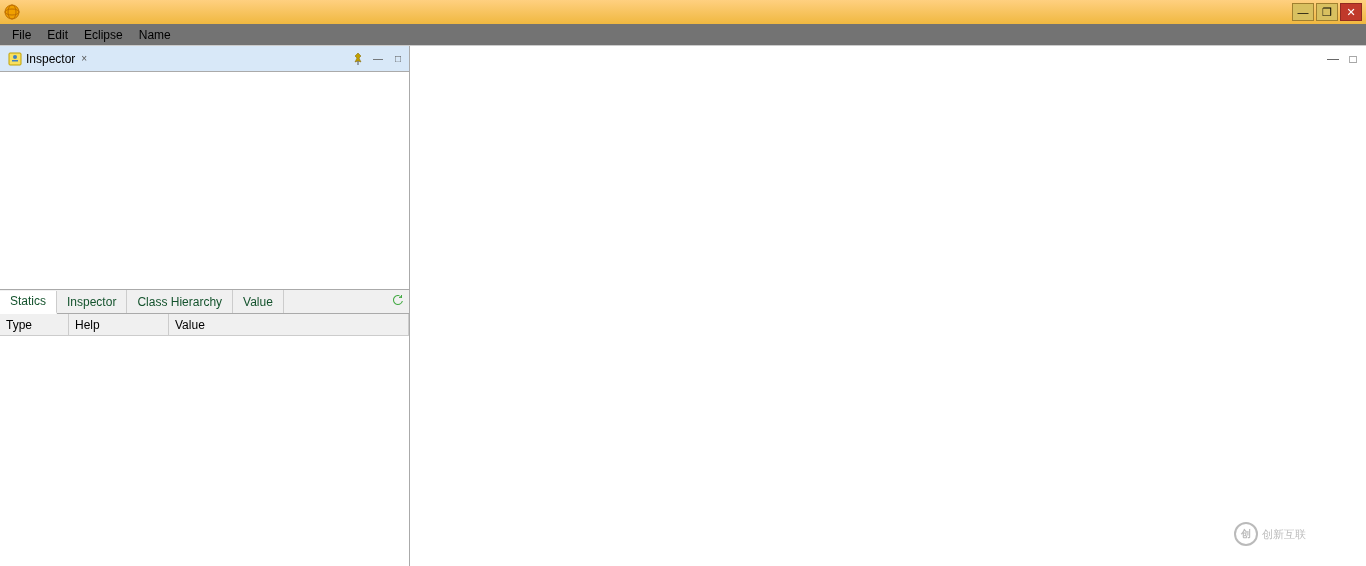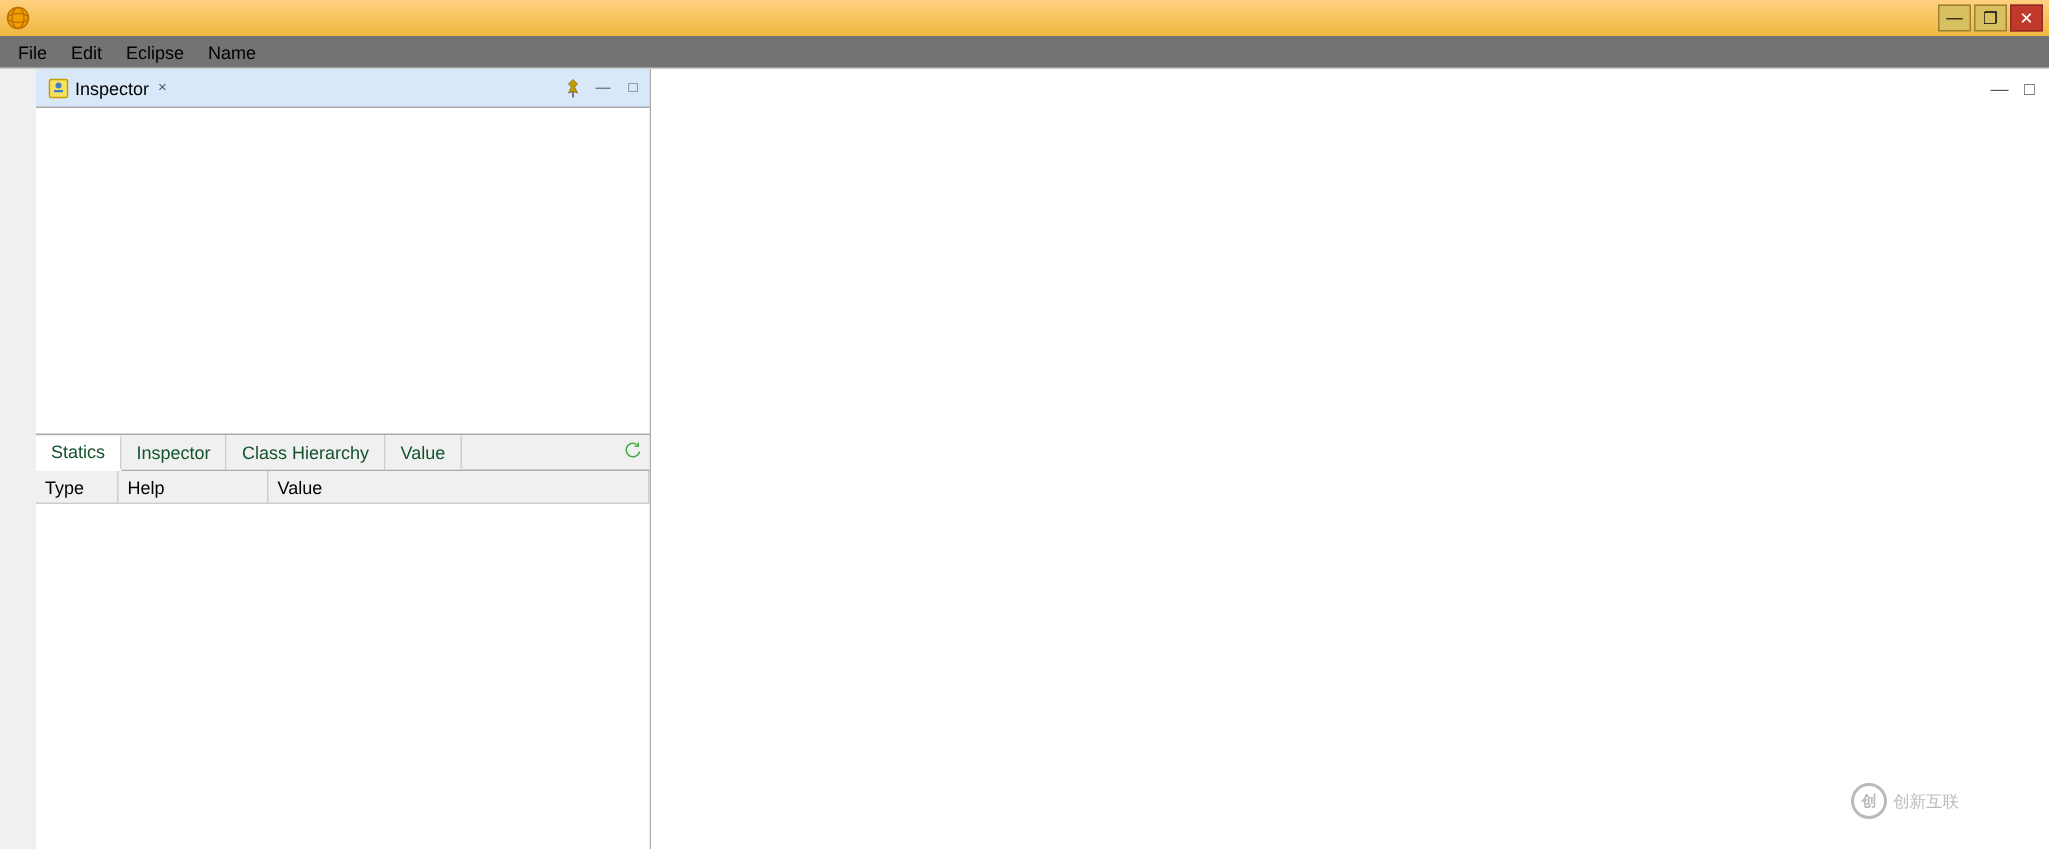--- a/index.html
+++ b/index.html
@@ -81,21 +81,20 @@
       cursor: pointer;
       font-size: 12px;
       color: #000;
     }
 
     
     .main-content {
       display: flex;
       flex: 1;
       overflow: hidden;
-      margin-left: 24px;
     }
 
     
     .left-panel {
       width: 410px;
       display: flex;
       flex-direction: column;
       border-right: 1px solid #aaa;
       background: #fff;
       flex-shrink: 0;
@@ -212,21 +211,21 @@
     .table-col {
       padding: 2px 6px;
       font-size: 12px;
       color: #000;
       border-right: 1px solid #ccc;
       height: 100%;
       display: flex;
       align-items: center;
     }
 
-    .col-type { width: 55px; }
+    .col-type { width: 69px; }
     .col-name { width: 100px; }
     .col-value { flex: 1; }
 
     .table-body {
       height: 230px;
       overflow-y: auto;
     }
 
     
     .right-panel {

